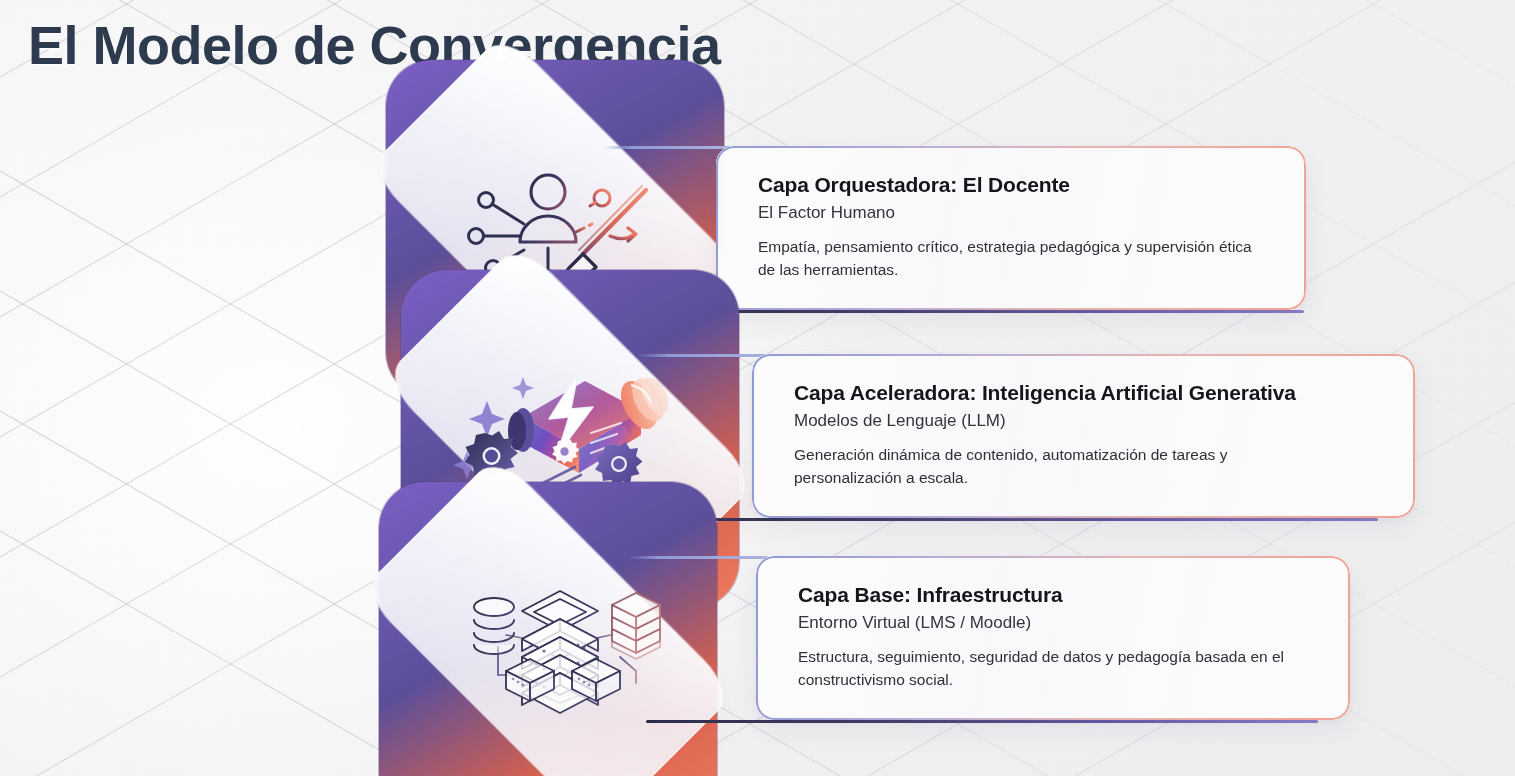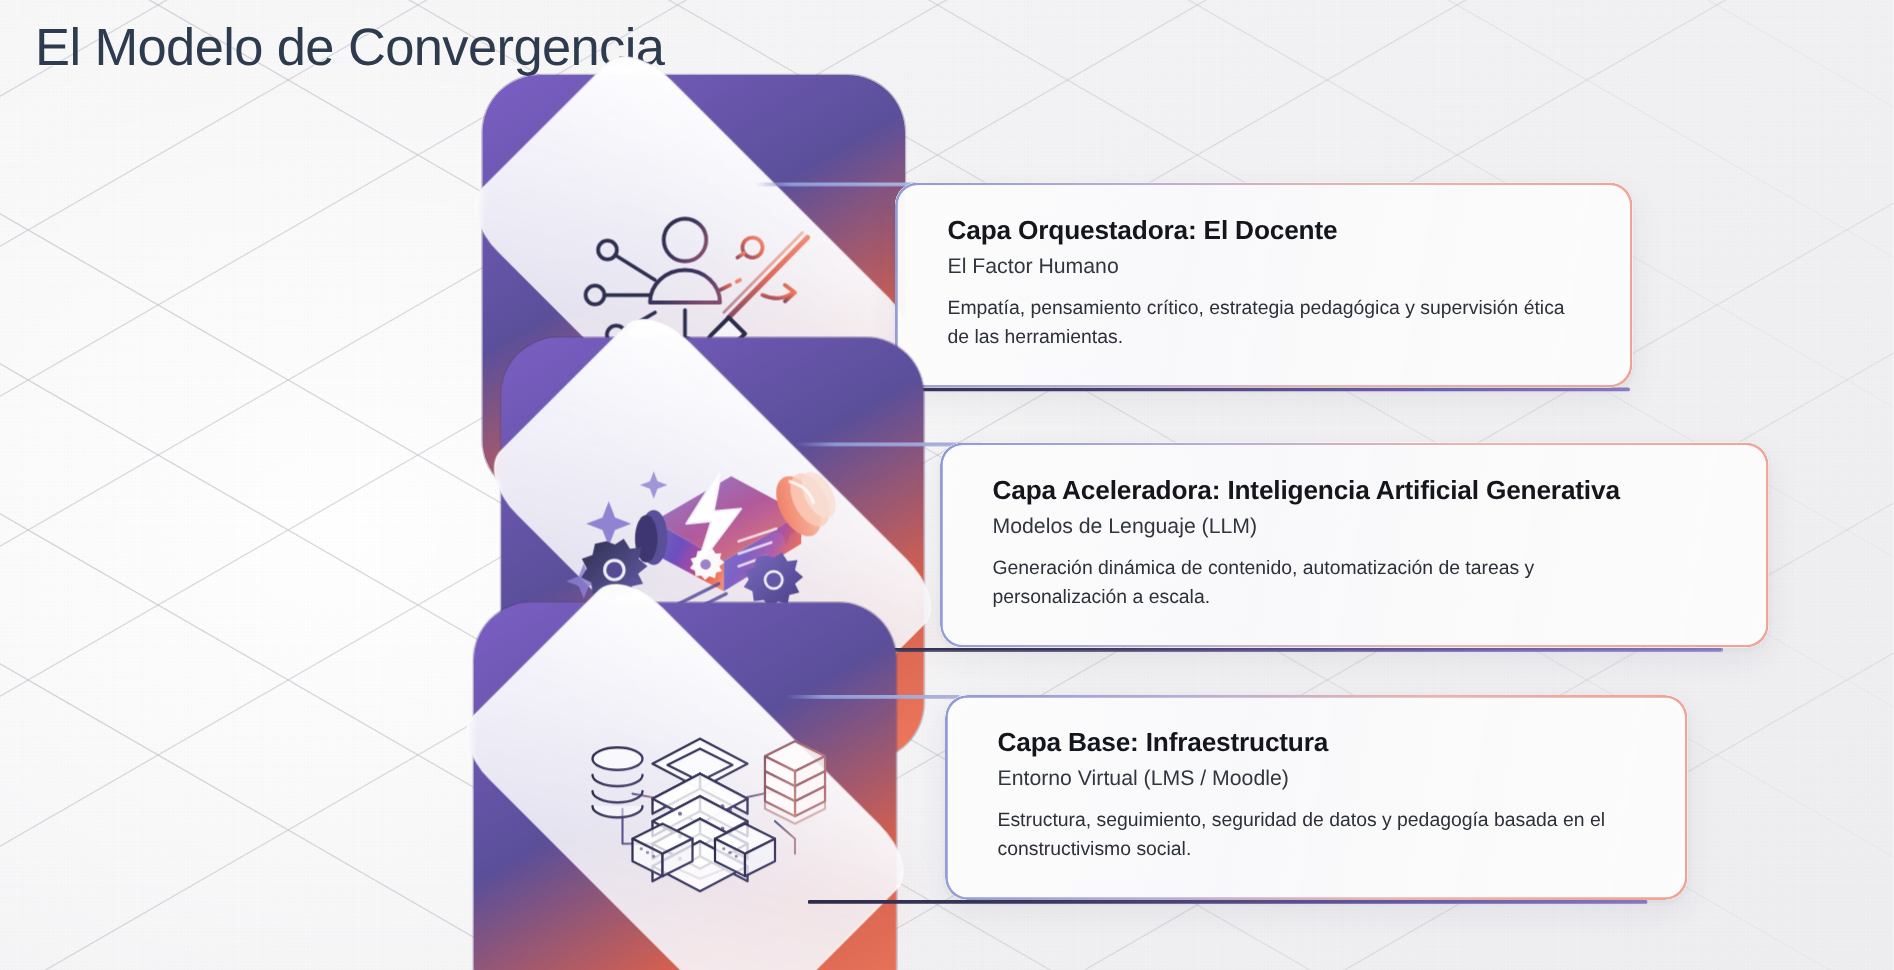--- a/index.html
+++ b/index.html
@@ -26,22 +26,22 @@
     opacity: .5;
     background-image:
       repeating-linear-gradient(0deg, rgba(0,0,0,.012) 0 1px, rgba(0,0,0,0) 1px 3px),
       repeating-linear-gradient(90deg, rgba(0,0,0,.012) 0 1px, rgba(0,0,0,0) 1px 3px);
   }
 
   
   .page-title {
     position: absolute;
     left: 28px; top: 14px;
-    font-size: 42px;
-    font-weight: 400;
+    font-size: 54px;
+    font-weight: 700;
     letter-spacing: -0.5px;
     color: #2e3b4e;
     text-shadow: 0 1px 1px rgba(255,255,255,.9);
   }
 
   
   .stage { position: absolute; inset: 0; }
 
   
   .plate-wrap { position: absolute; width: 360px; height: 360px; }

